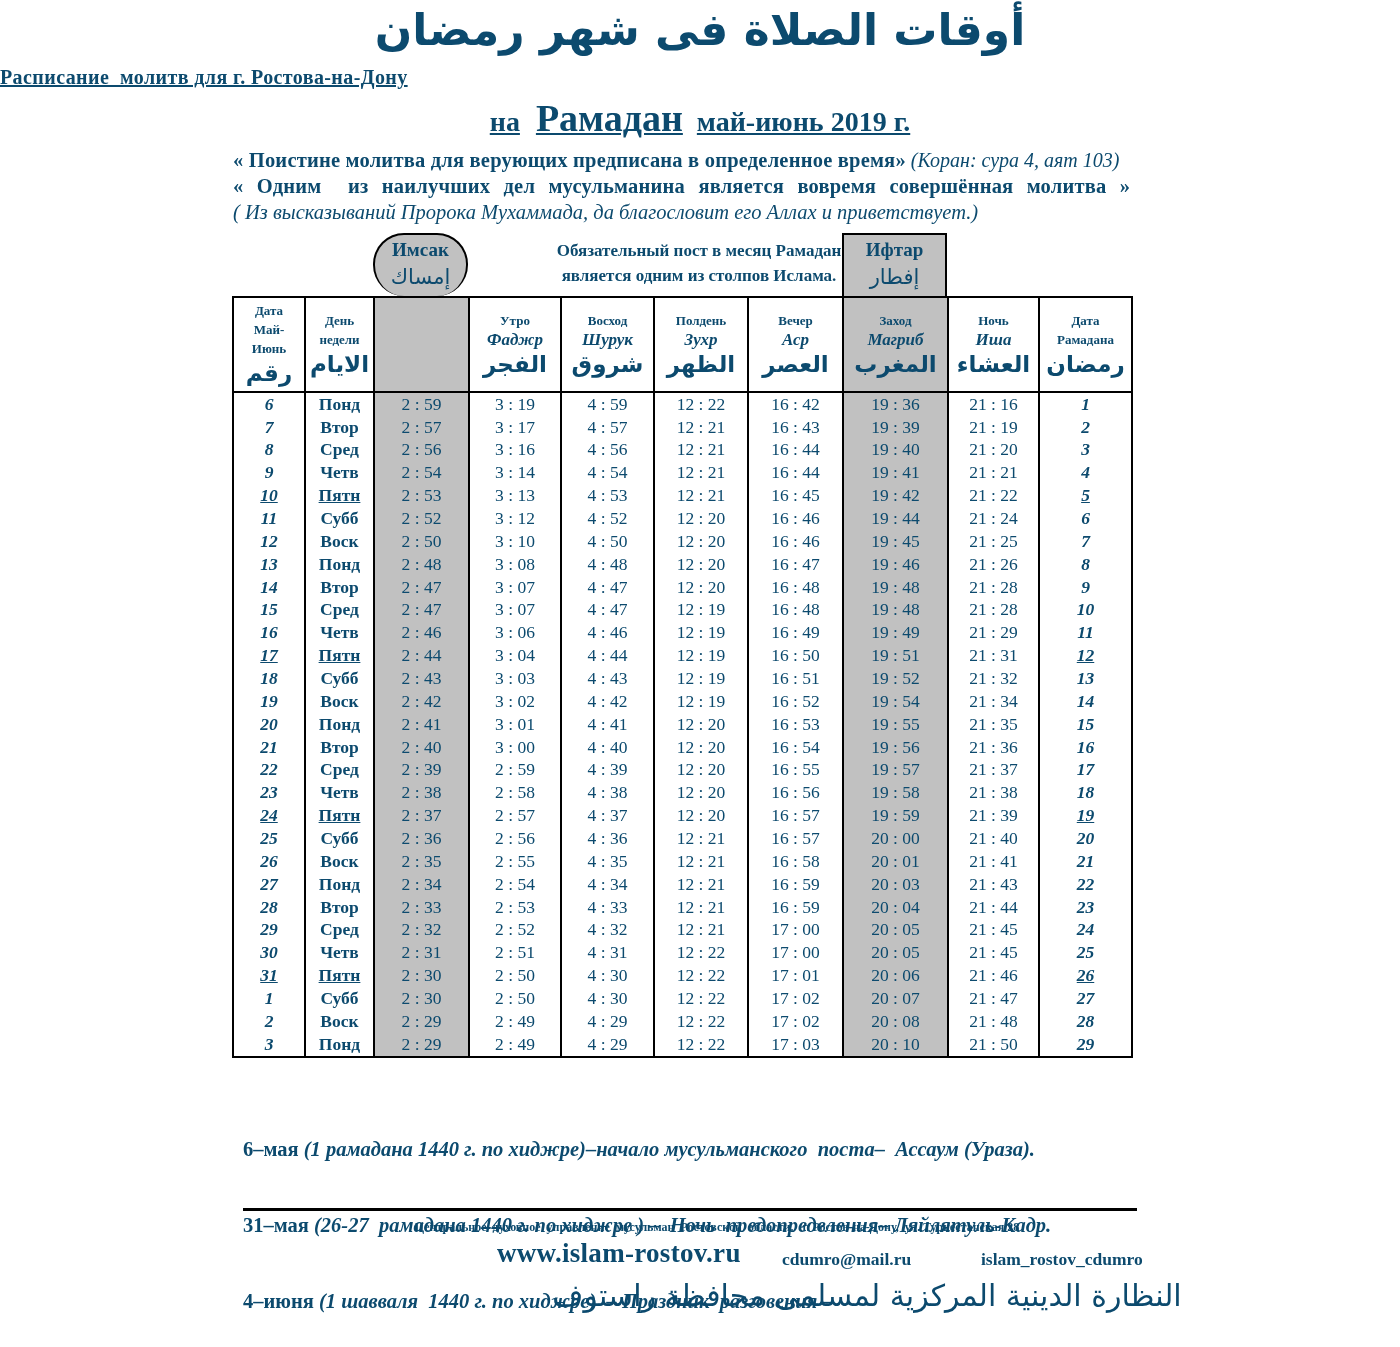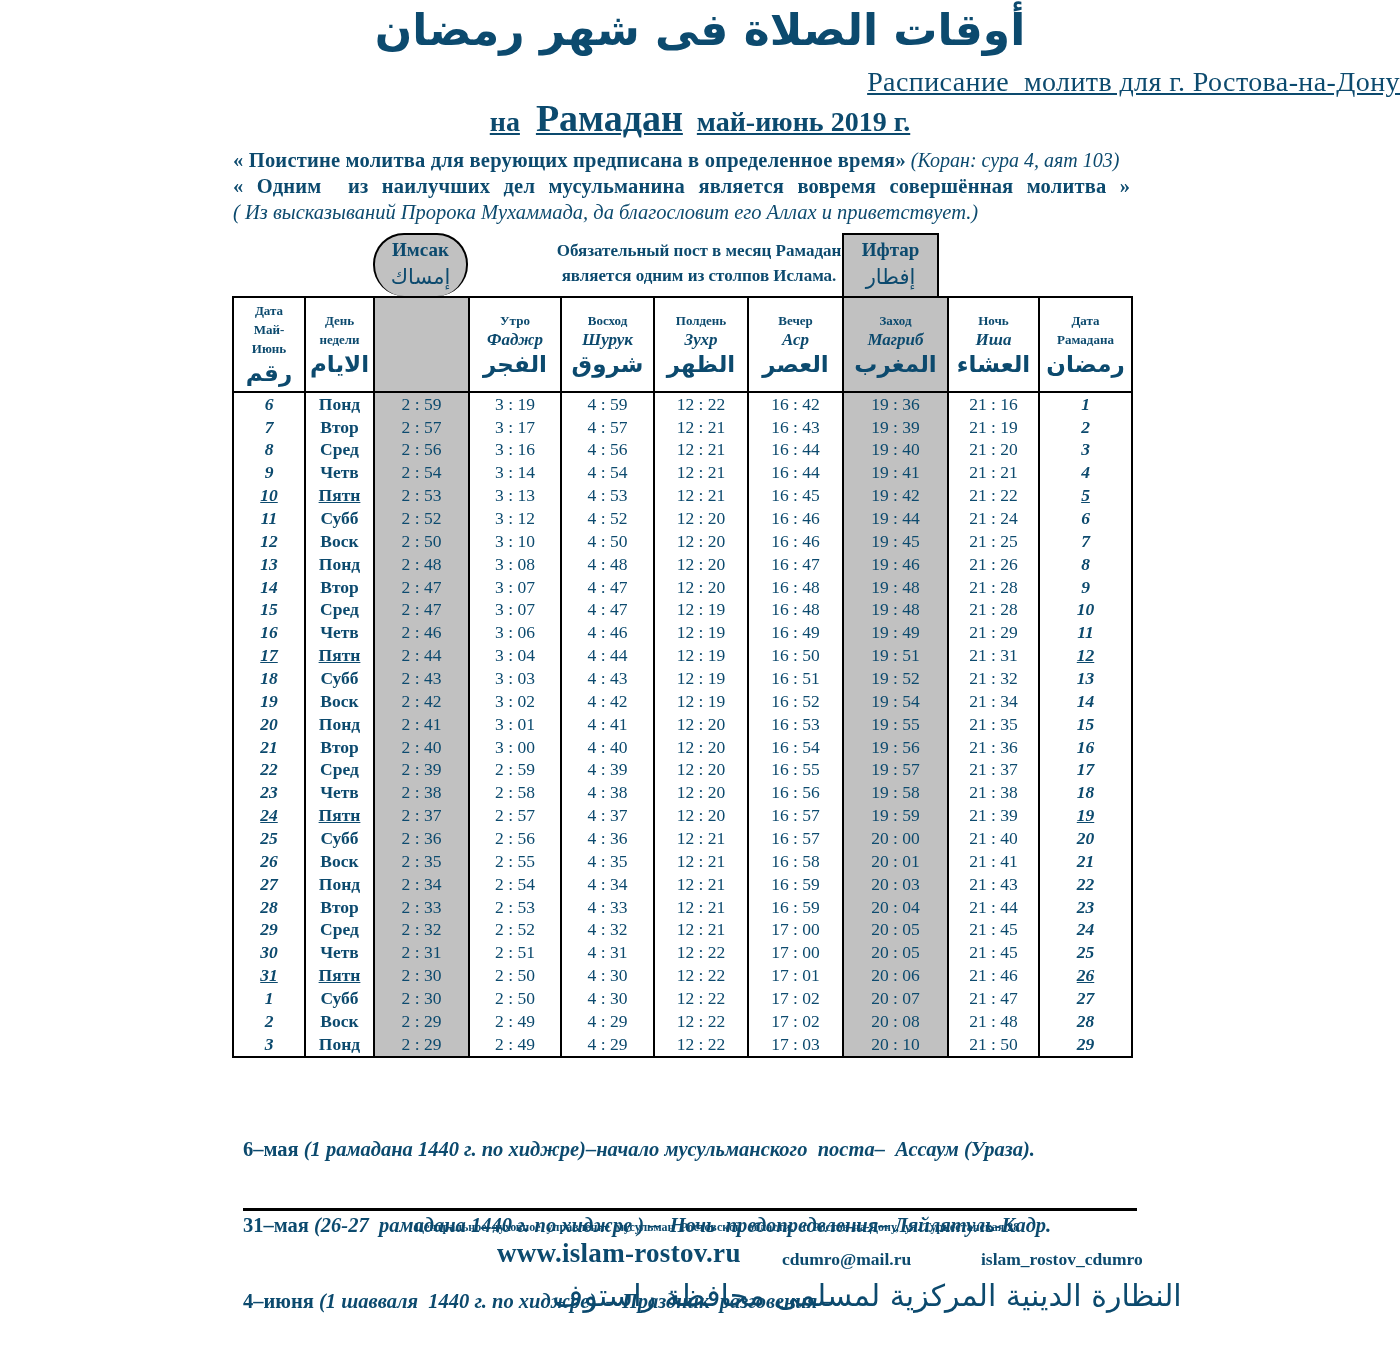--- a/index.html
+++ b/index.html
@@ -4,36 +4,36 @@
 <style>
   html,body{margin:0;padding:0;background:#ffffff;}
   .page{
     position:relative;width:1400px;height:1347px;background:#ffffff;color:#0c4a6e;
     font-family:"Liberation Serif","DejaVu Serif",serif;overflow:hidden;
   }
   .ar{font-family:"DejaVu Sans",sans-serif;direction:rtl;}
   
   .arabic-title{position:absolute;top:2px;left:0;width:100%;text-align:center;
     font-size:44px;font-weight:bold;line-height:1.25;}
-  .title1{position:absolute;top:66px;left:0;width:100%;text-align:right;
-    font-size:28px;font-weight:normal;text-decoration:underline;letter-spacing:.4px;white-space:pre-wrap;}
+  .title1{position:absolute;top:66px;left:0;width:100%;text-align:left;
+    font-size:20px;font-weight:bold;text-decoration:underline;letter-spacing:.4px;white-space:pre-wrap;}
   .title2{position:absolute;top:96px;left:0;width:100%;text-align:center;
     font-size:28px;font-weight:bold;text-decoration:underline;}
   .title2 .big{font-size:38px;margin:0 14px 0 16px;}
   .quote{position:absolute;left:233px;width:940px;white-space:pre-wrap;}
   .q1{top:149px;font-size:20.5px;}
   .q1 b{letter-spacing:.2px;}
   .q1 .src{font-style:italic;font-weight:normal;font-size:20px;}
   .q2{top:175px;font-size:20.5px;font-weight:bold;word-spacing:8px;letter-spacing:.2px;}
   .q3{top:201px;font-size:20.5px;font-style:italic;}
   
   .tbox{position:absolute;top:233px;height:63px;box-sizing:border-box;background:#c1c1c1;
     border:2px solid #000;border-bottom:none;text-align:center;}
   .imsak-box{left:373px;width:95px;border-radius:31px;}
-  .iftar-box{left:842px;width:97px;}
+  .iftar-box{left:842px;width:105px;}
   .tbox .box-ru{font-weight:bold;font-size:19px;line-height:24px;margin-top:3px;}
   .tbox .box-ar{font-size:21px;line-height:30px;}
   .banner-center{position:absolute;left:468px;top:238px;width:374px;text-align:center;
     font-weight:bold;font-size:17px;line-height:25px;margin-left:44px;}
   
   .ptable{position:absolute;left:232px;top:296px;width:899px;border-collapse:collapse;
     table-layout:fixed;}
   .ptable col.gray{background:#c1c1c1;}
   .ptable th{border:2px solid #000;padding:0;height:93px;vertical-align:middle;text-align:center;}
   .ptable td{border-left:2px solid #000;border-right:2px solid #000;padding:0;

